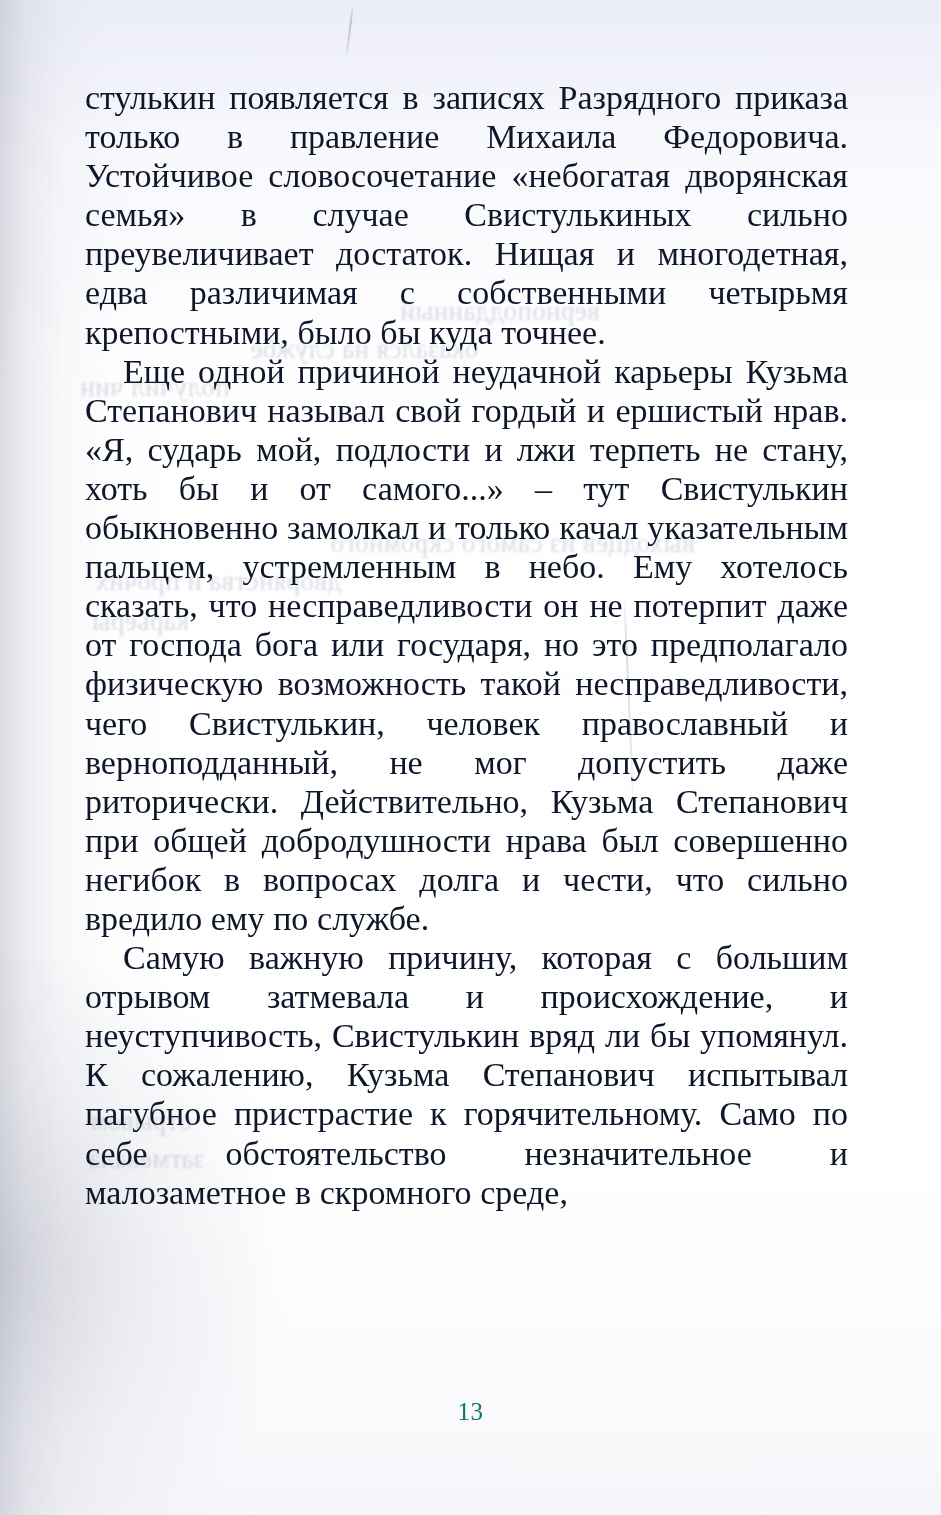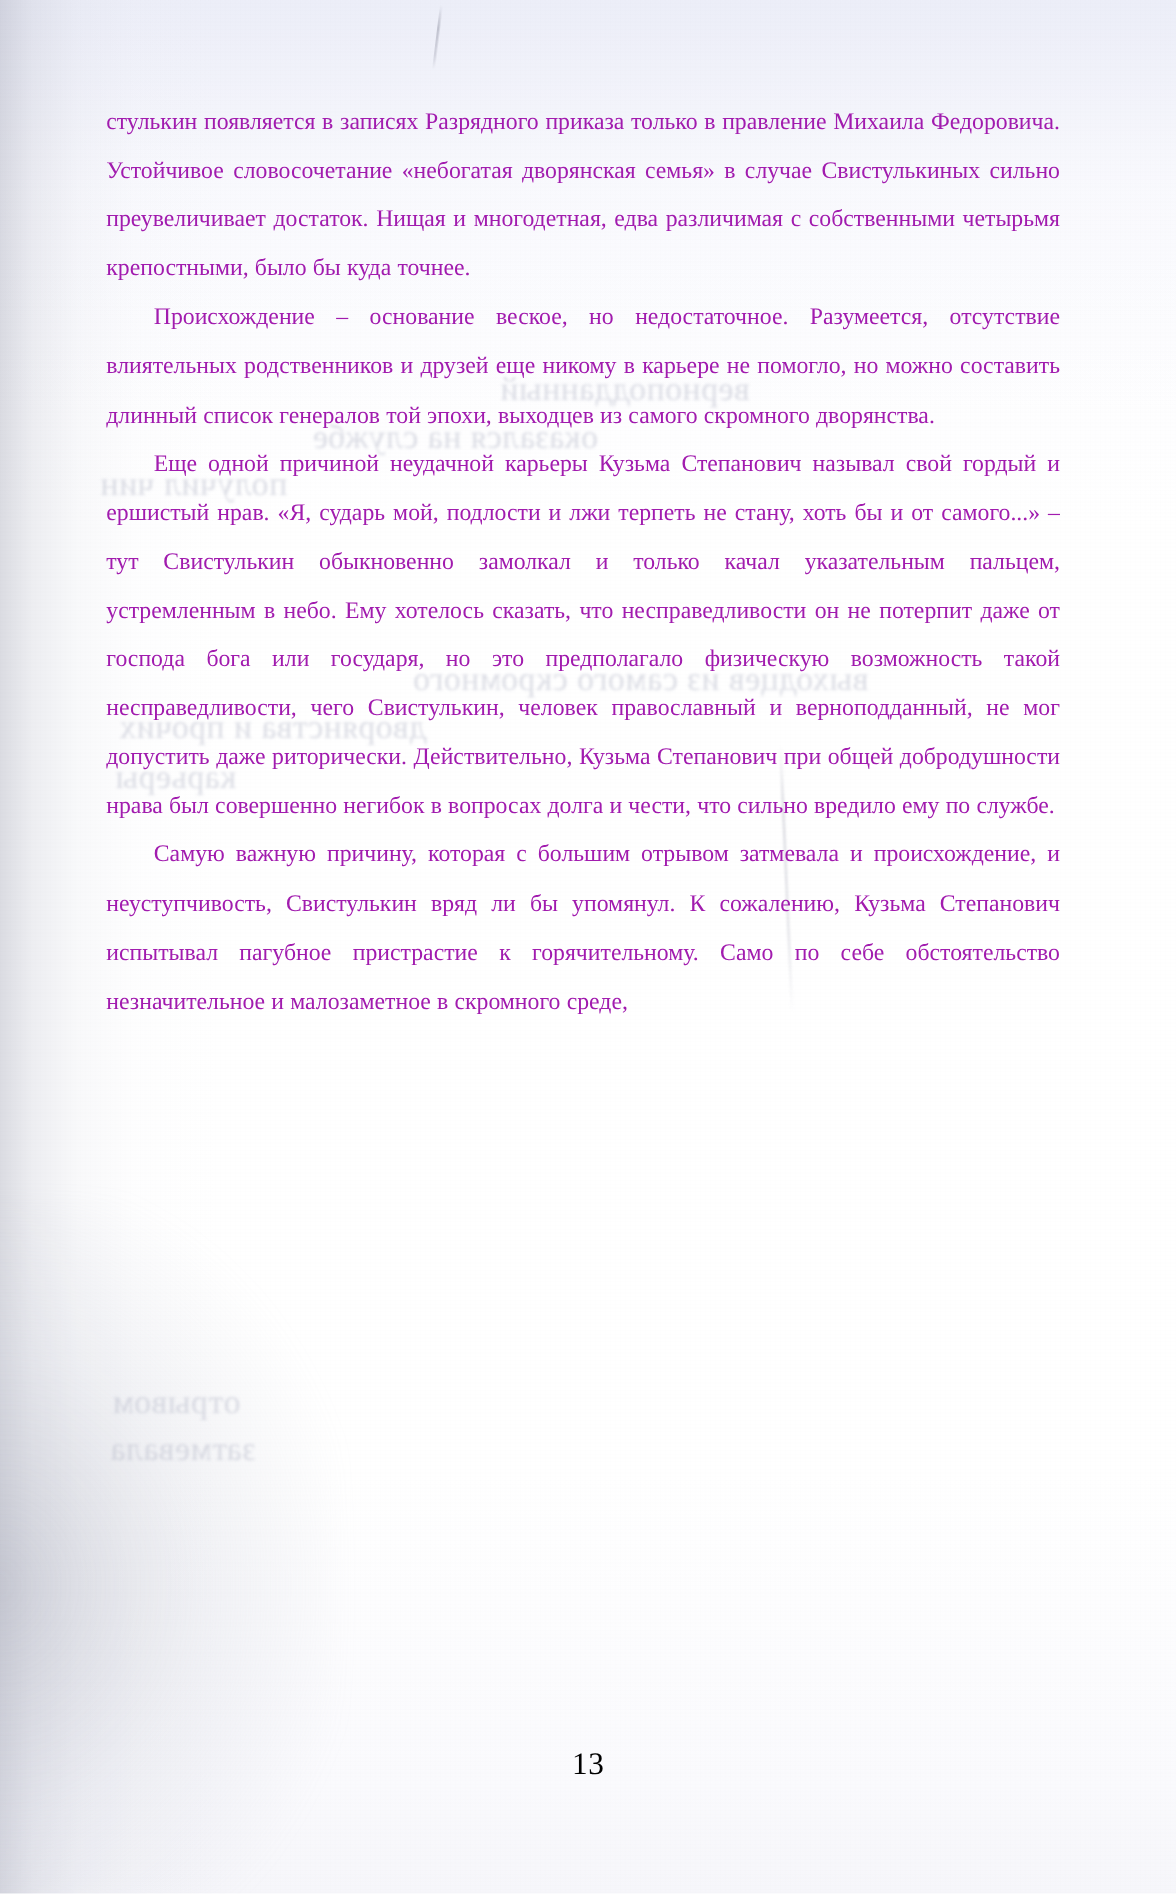--- a/index.html
+++ b/index.html
@@ -132,40 +132,40 @@
 
   .textblock {
     position: absolute;
     left: 85px;
     top: 78px;
     width: 763px;
   }
 
   p.para {
     margin: 0;
-    color: #a21caf;
-    font-size: 19px;
+    color: #0f172a;
+    font-size: 34px;
     line-height: 39.1px;
     text-align: justify;
     text-indent: 38px;
     word-spacing: 0.2px;
     hyphens: manual;
   }
 
   p.para.flush {
     text-indent: 0;
   }
 
   .page-number {
     position: absolute;
     left: 0;
     right: 0;
     top: 1398px;
     text-align: center;
-    color: #000000;
+    color: #0f766e;
     font-size: 25px;
     letter-spacing: 0.5px;
   }
 
   
   .grain {
     position: absolute;
     inset: 0;
     pointer-events: none;
     opacity: 0.45;
@@ -200,21 +200,20 @@
       <span class="bleed" style="top: 372px; left: 80px;">получил чин</span>
       <span class="bleed" style="top: 528px; left: 330px;">выходцев из самого скромного</span>
       <span class="bleed" style="top: 566px; left: 95px;">дворянства и прочих</span>
       <span class="bleed" style="top: 606px; left: 92px;">карьеры</span>
       <span class="bleed" style="top: 1106px; left: 90px;">отрывом</span>
       <span class="bleed" style="top: 1144px; left: 88px;">затмевала</span>
     </div>
 
   <div class="textblock">
     <p class="para flush">стулькин появляется в записях Разрядного приказа только в правление Михаила Федоровича. Устойчивое словосочетание «небогатая дворянская семья» в случае Свистулькиных сильно преувеличивает достаток. Нищая и многодетная, едва различимая с собственными четырьмя крепостными, было бы куда точнее.</p>
-    <p class="para">Происхождение – основание веское, но недостаточное. Разумеется, отсутствие влиятельных родственников и друзей еще никому в карьере не помогло, но можно составить длинный список генералов той эпохи, выходцев из самого скромного дворянства.</p>
     <p class="para">Еще одной причиной неудачной карьеры Кузьма Степанович называл свой гордый и ершистый нрав. «Я, сударь мой, подлости и лжи терпеть не стану, хоть бы и от самого...» – тут Свистулькин обыкновенно замолкал и только качал указательным пальцем, устремленным в небо. Ему хотелось сказать, что несправедливости он не потерпит даже от господа бога или государя, но это предполагало физическую возможность такой несправедливости, чего Свистулькин, человек православный и верноподданный, не мог допустить даже риторически. Действительно, Кузьма Степанович при общей добродушности нрава был совершенно негибок в вопросах долга и чести, что сильно вредило ему по службе.</p>
     <p class="para">Самую важную причину, которая с большим отрывом затмевала и происхождение, и неуступчивость, Свистулькин вряд ли бы упомянул. К сожалению, Кузьма Степанович испытывал пагубное пристрастие к горячительному. Само по себе обстоятельство незначительное и малозаметное в скромного среде,</p>
   </div>
 
   <div class="page-number">13</div>
 
   <div class="grain"></div>
 </div>
 
 </body></html>

